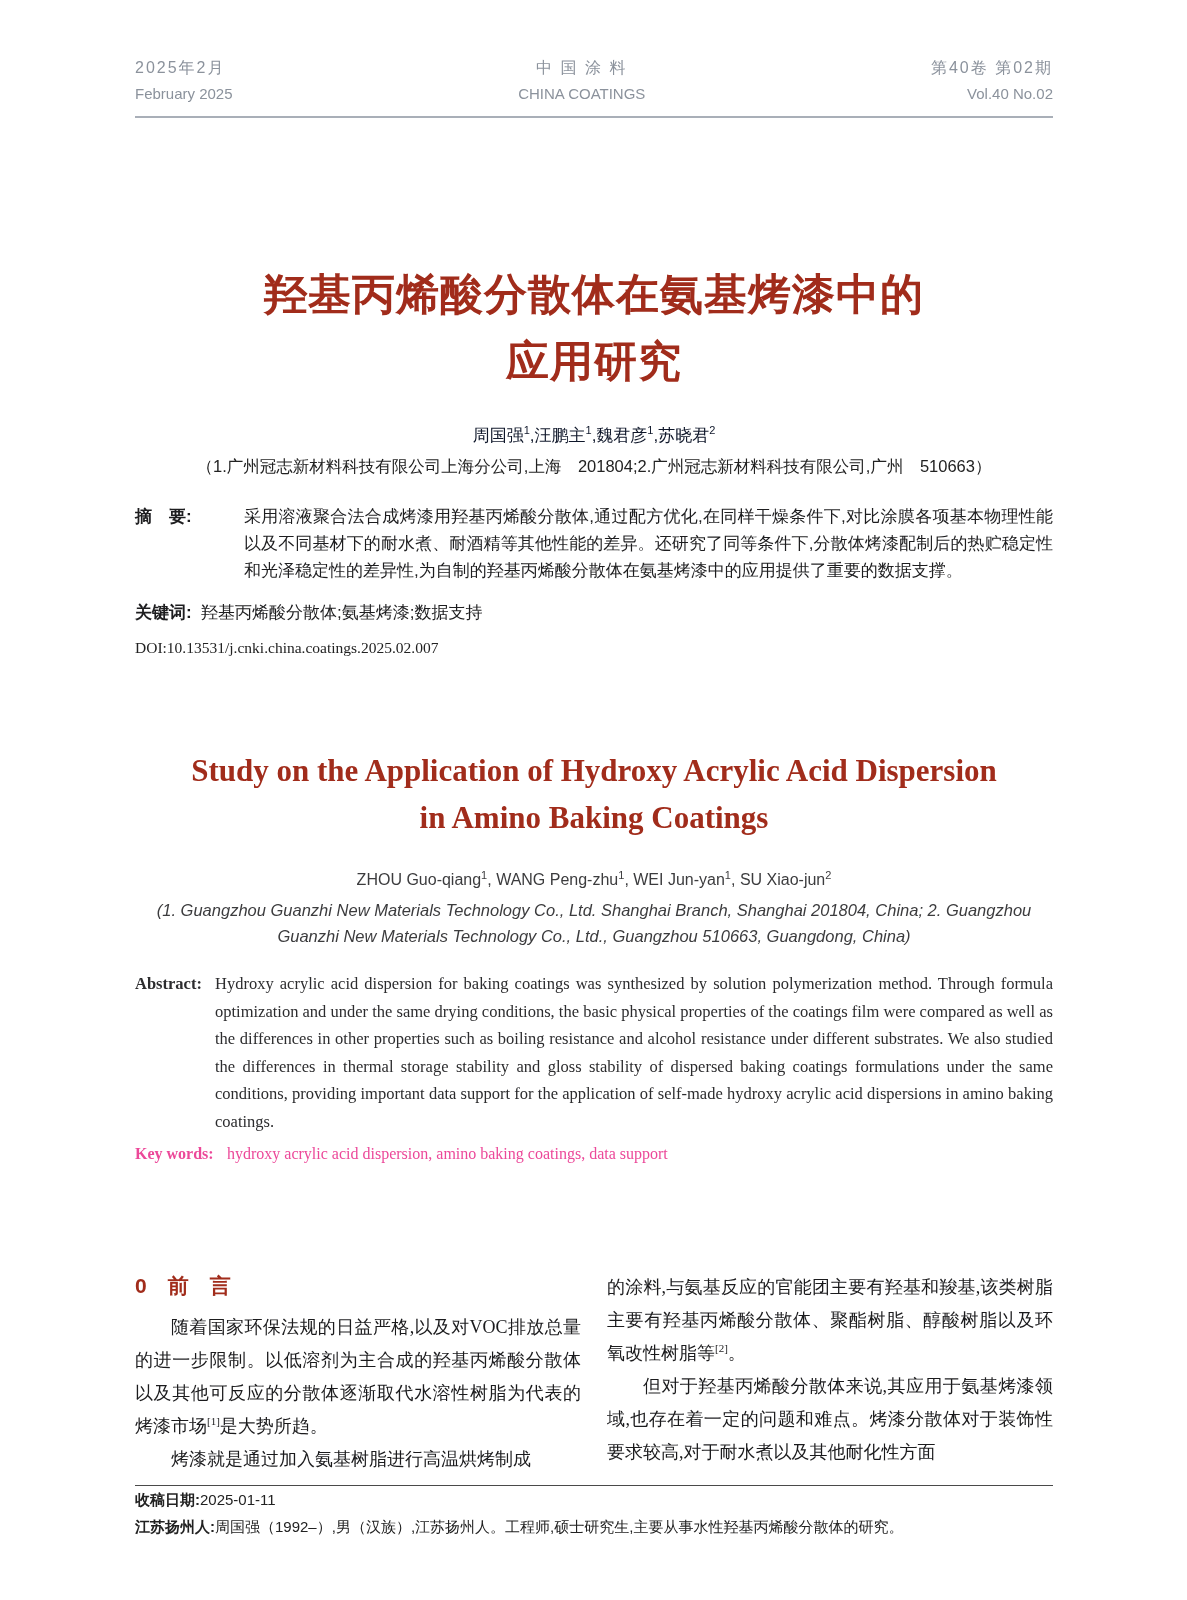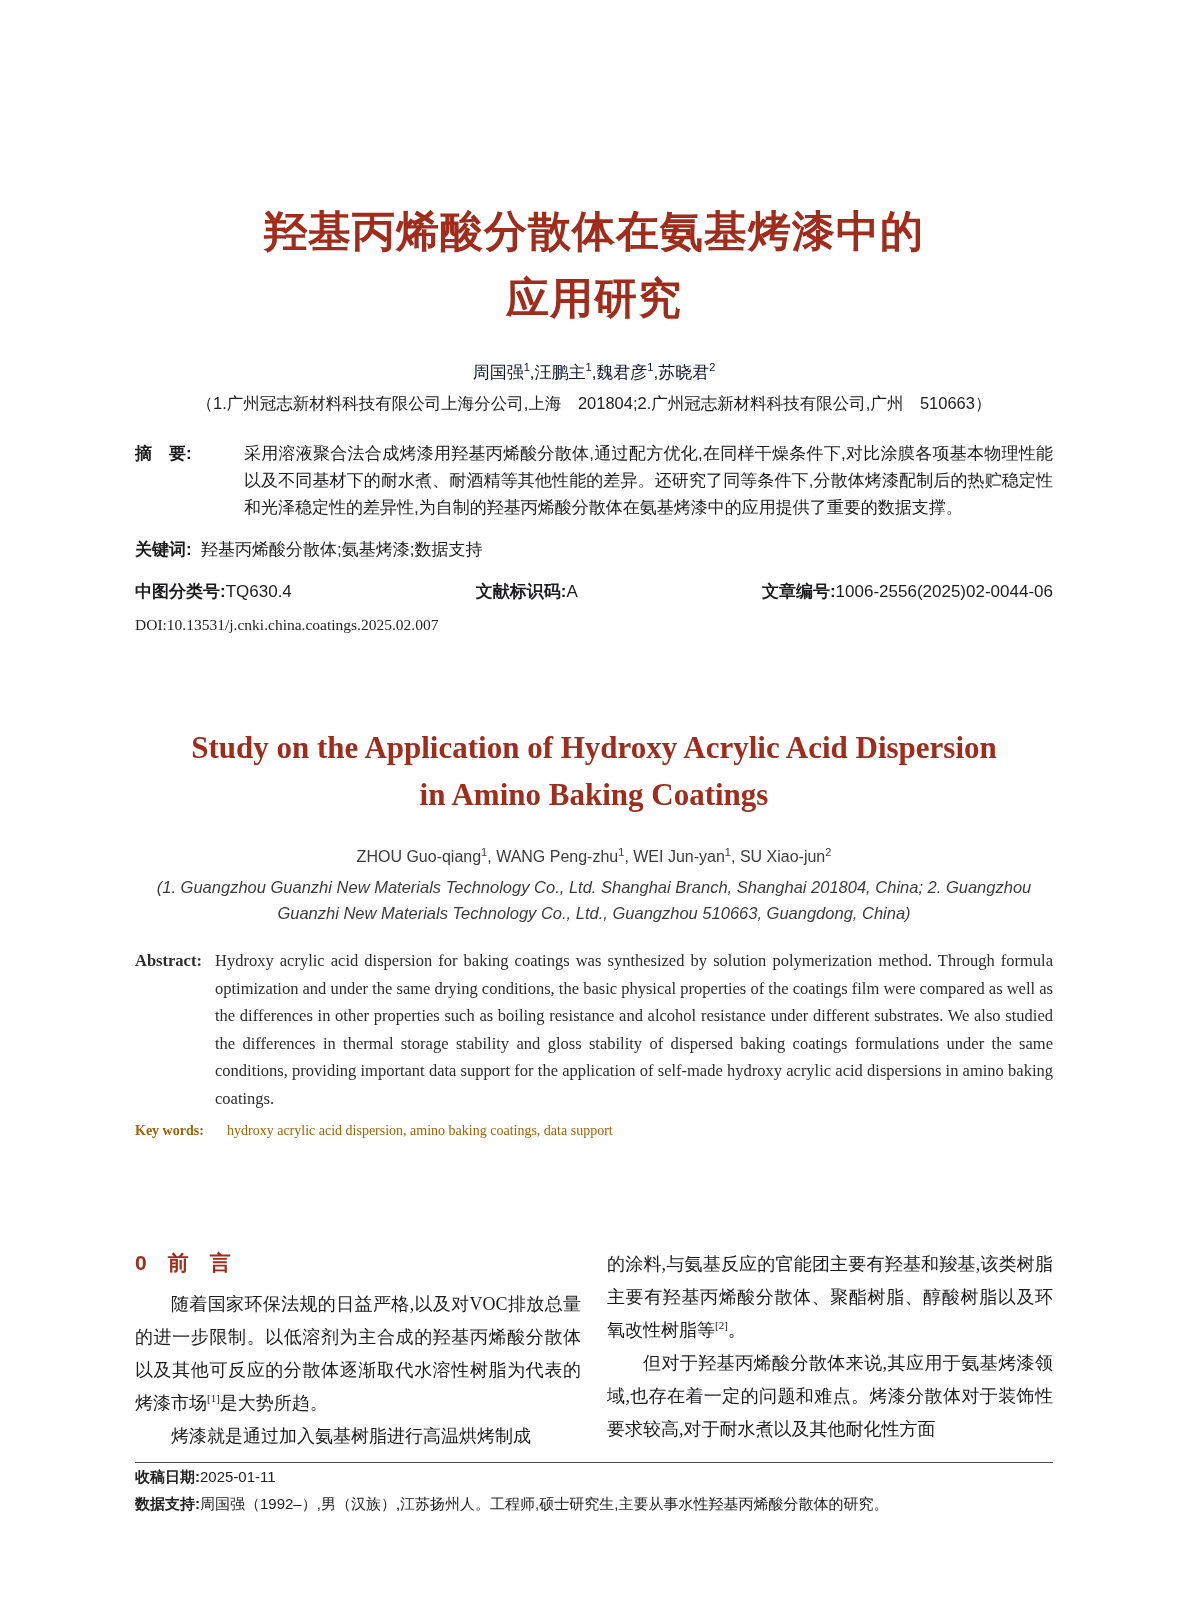--- a/index.html
+++ b/index.html
@@ -39,41 +39,55 @@
   .title-en{margin-top:90px;text-align:center;color:#a12c1b;font-weight:700;
     font-family:"Liberation Serif",serif;font-size:31px;line-height:47px;}
   .authors-en{margin-top:28px;text-align:center;font-size:16px;color:#3c3c3e;}
   .affil-en{margin-top:8px;text-align:center;font-family:Liberation Sans, sans-serif;
     font-style:italic;font-size:16.5px;line-height:26px;color:#3c3c3e;}
   .abstract-en{margin-top:21px;font-family:"Liberation Serif",serif;
     font-size:16.5px;line-height:27.5px;color:#2c2c2e;}
   .abstract-en .lbl{flex:none;font-weight:700;width:80px;}
   .abstract-en .txt{flex:1;}
   .keywords-en{margin-top:5px;font-family:"Liberation Serif",serif;
-    font-size:14px;line-height:27px;color:#a16207;}
+    font-size:16px;line-height:27px;color:#ec4899;}
   .keywords-en .lbl{flex:none;font-weight:700;width:92px;}
   
   .body-cols{margin-top:104px;display:flex;gap:26px;}
   .bcol{flex:1;font-family:"Liberation Serif",serif;font-size:18px;
     line-height:33px;text-align:justify;color:#1b1b1d;}
   .sec-head{color:#a12c1b;font-weight:700;font-size:21px;line-height:30px;
     margin:0 0 10px 0;font-family:"Liberation Sans",sans-serif;}
   .bcol p{margin:0;}
   .indent{text-indent:2em;}
   .refsup{font-size:11px;vertical-align:super;line-height:0;}
   
   .footnote{margin-top:9px;border-top:1.5px solid #4a4a4a;padding-top:0;
     font-size:15px;line-height:27px;color:#222;}
   .footnote b{font-weight:700;}
 </style>
 </head>
 <body>
 
 <div class="page">
 
+  <header class="masthead">
+    <div class="mast-col mast-left">
+      <div class="cn">2025年2月</div>
+      <div class="en">February 2025</div>
+    </div>
+    <div class="mast-col mast-center">
+      <div class="cn">中 国 涂 料</div>
+      <div class="en">CHINA COATINGS</div>
+    </div>
+    <div class="mast-col mast-right">
+      <div class="cn">第40卷 第02期</div>
+      <div class="en">Vol.40 No.02</div>
+    </div>
+  </header>
 
   <h1 class="title-cn">
     <div>羟基丙烯酸分散体在氨基烤漆中的</div>
     <div>应用研究</div>
   </h1>
 
   <div class="authors-cn">
     <span><span>周国强</span><sup>1</sup></span><span><span>,汪鹏主</span><sup>1</sup></span><span><span>,魏君彦</span><sup>1</sup></span><span><span>,苏晓君</span><sup>2</sup></span>
   </div>
 
@@ -82,25 +96,20 @@
   <div class="hang abstract-cn">
     <span class="lbl">摘　要:</span>
     <span class="txt">采用溶液聚合法合成烤漆用羟基丙烯酸分散体,通过配方优化,在同样干燥条件下,对比涂膜各项基本物理性能以及不同基材下的耐水煮、耐酒精等其他性能的差异。还研究了同等条件下,分散体烤漆配制后的热贮稳定性和光泽稳定性的差异性,为自制的羟基丙烯酸分散体在氨基烤漆中的应用提供了重要的数据支撑。</span>
   </div>
 
   <div class="hang keywords-cn">
     <span class="lbl">关键词:</span>
     <span class="txt">羟基丙烯酸分散体;氨基烤漆;数据支持</span>
   </div>
 
-  <div class="meta-row">
-    <span><b>中图分类号:</b><span>TQ630.4</span></span>
-    <span><b>文献标识码:</b><span>A</span></span>
-    <span><b>文章编号:</b><span>1006-2556(2025)02-0044-06</span></span>
-  </div>
 
   <div class="doi">DOI:10.13531/j.cnki.china.coatings.2025.02.007</div>
 
   <h2 class="title-en">
     <div>Study on the Application of Hydroxy Acrylic Acid Dispersion</div>
     <div>in Amino Baking Coatings</div>
   </h2>
 
   <div class="authors-en">
     <span><span>ZHOU Guo-qiang</span><sup>1</sup></span><span><span>, WANG Peng-zhu</span><sup>1</sup></span><span><span>, WEI Jun-yan</span><sup>1</sup></span><span><span>, SU Xiao-jun</span><sup>2</sup></span>
@@ -125,16 +134,16 @@
       <p class="indent">烤漆就是通过加入氨基树脂进行高温烘烤制成</p>
     </div>
     <div class="bcol">
       <p><span>的涂料,与氨基反应的官能团主要有羟基和羧基,该类树脂主要有羟基丙烯酸分散体、聚酯树脂、醇酸树脂以及环氧改性树脂等</span><span class="refsup">[2]</span><span>。</span></p>
       <p class="indent">但对于羟基丙烯酸分散体来说,其应用于氨基烤漆领域,也存在着一定的问题和难点。烤漆分散体对于装饰性要求较高,对于耐水煮以及其他耐化性方面</p>
     </div>
   </div>
 
   <div class="footnote">
     <div><b>收稿日期:</b><span>2025-01-11</span></div>
-    <div><b>数据支持:</b><span>周国强（1992–）,男（汉族）,江苏扬州人。工程师,硕士研究生,主要从事水性羟基丙烯酸分散体的研究。</span></div>
+    <div><b>江苏扬州人:</b><span>周国强（1992–）,男（汉族）,江苏扬州人。工程师,硕士研究生,主要从事水性羟基丙烯酸分散体的研究。</span></div>
   </div>
 
 </div>
 
 </body></html>

